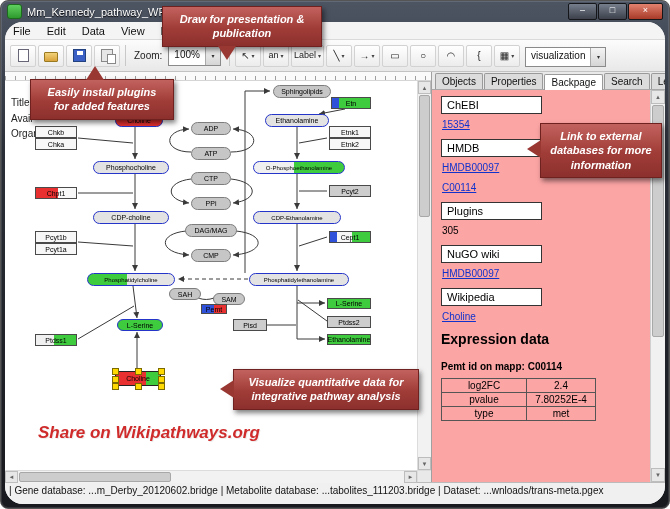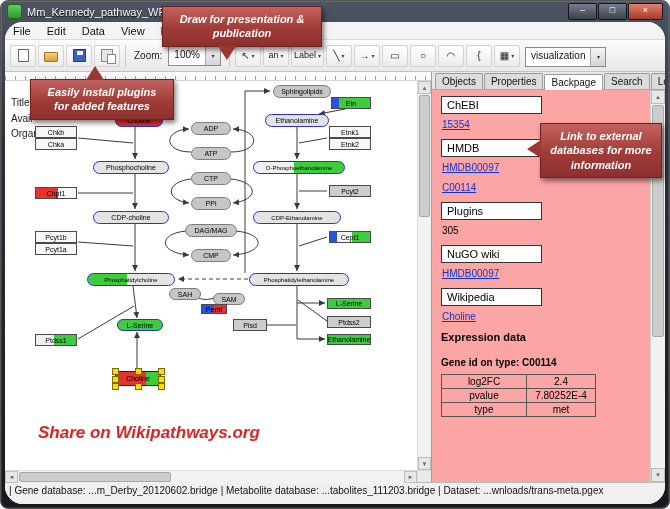--- a/index.html
+++ b/index.html
@@ -63,21 +63,21 @@
   
   #rightpanel{flex:1;border-left:1px solid #a0a0a0;display:flex;flex-direction:column;background:#fca5a5;min-width:0;}
   #tabs{height:17px;background:#e9e9e9;display:flex;align-items:flex-end;padding-left:3px;border-bottom:1px solid #a8a8a8;flex:0 0 auto;}
   .tab{font-size:10px;padding:2px 6px;border:1px solid #9a9a9a;border-bottom:none;background:#dcdcdc;margin-right:1px;border-radius:2px 2px 0 0;color:#111;}
   .tab.active{background:#fff;position:relative;top:1px;}
   #panel-body{flex:1;display:flex;min-height:0;justify-content:flex-end;}
   #bp{flex:1;padding:6px 9px;overflow:hidden;}
   .bp-header{border:1px solid #333;padding:2px 8px 2px 5px;display:block;width:86px;font-size:11px;color:#000;margin:0 0 5px 0;background:#fff;}
   .bp-link{color:#1133cc;text-decoration:underline;font-size:10px;margin:0 0 9px 1px;display:block;width:max-content;}
   .bp-plain{color:#000;font-size:10px;margin:0 0 9px 1px;display:block;}
-  #expression-heading{font-weight:bold;font-size:11px;margin-top:2px;color:#000;}
+  #expression-heading{font-weight:bold;font-size:14px;margin-top:2px;color:#000;}
   #mapp-label{font-weight:bold;font-size:10px;margin-top:14px;color:#000;}
   #exp-table{border-collapse:collapse;margin-top:6px;}
   #exp-table td{border:1px solid #555;font-size:10px;padding:1px 6px;text-align:center;color:#000;}
   #exp-table td:first-child{width:72px;}
   #exp-table td:last-child{width:56px;}
   #panel-scroll{width:14px;background:#f1f1f1;border-left:1px solid #d0d0d0;position:relative;flex:0 0 auto;}
   
   #statusbar{height:17px;border-top:1px solid #bbb;background:#f0f0f0;font-size:10px;color:#111;padding:2px 4px;white-space:nowrap;overflow:hidden;flex:0 0 auto;}
   
   .callout{position:absolute;z-index:70;background:linear-gradient(180deg,#c2625e,#a03c38 55%,#8c302d);color:#fff;
@@ -376,21 +376,21 @@
                   <div class="bp-link">HMDB00097</div>
                   <div class="bp-link">C00114</div>
                   <div class="bp-header">Plugins</div>
                   <div class="bp-plain">305</div>
                   <div class="bp-header">NuGO wiki</div>
                   <div class="bp-link">HMDB00097</div>
                   <div class="bp-header">Wikipedia</div>
                   <div class="bp-link">Choline</div>
                 </div>
               <div id="expression-heading">Expression data</div>
-              <div id="mapp-label">Gene id on type: C00114</div>
+              <div id="mapp-label">Pemt id on mapp: C00114</div>
               <table id="exp-table">
                   <tbody id="exp-tbody">
                     <tr>
                       <td>log2FC</td>
                       <td>2.4</td>
                     </tr>
                     <tr>
                       <td>pvalue</td>
                       <td>7.80252E-4</td>
                     </tr>
@@ -421,14 +421,18 @@
     <span class="arrow up" style="left:55px;"></span>
   </div>
   <div class="callout" id="callout-draw" style="left:162px;top:6px;width:142px;">
     <span>Draw for presentation &amp; publication</span>
     <span class="arrow down" style="left:55px;"></span>
   </div>
   <div class="callout" id="callout-link" style="left:540px;top:123px;width:104px;">
     <span>Link to external databases for more information</span>
     <span class="arrow left" style="top:16px;"></span>
   </div>
+  <div class="callout" id="callout-visualize" style="left:233px;top:369px;width:168px;">
+    <span>Visualize quantitative data for integrative pathway analysis</span>
+    <span class="arrow left" style="top:10px;"></span>
+  </div>
   <div id="share-text" style="left:38px;top:423px;">Share on Wikipathways.org</div>
 </div>
 
 </body></html>

